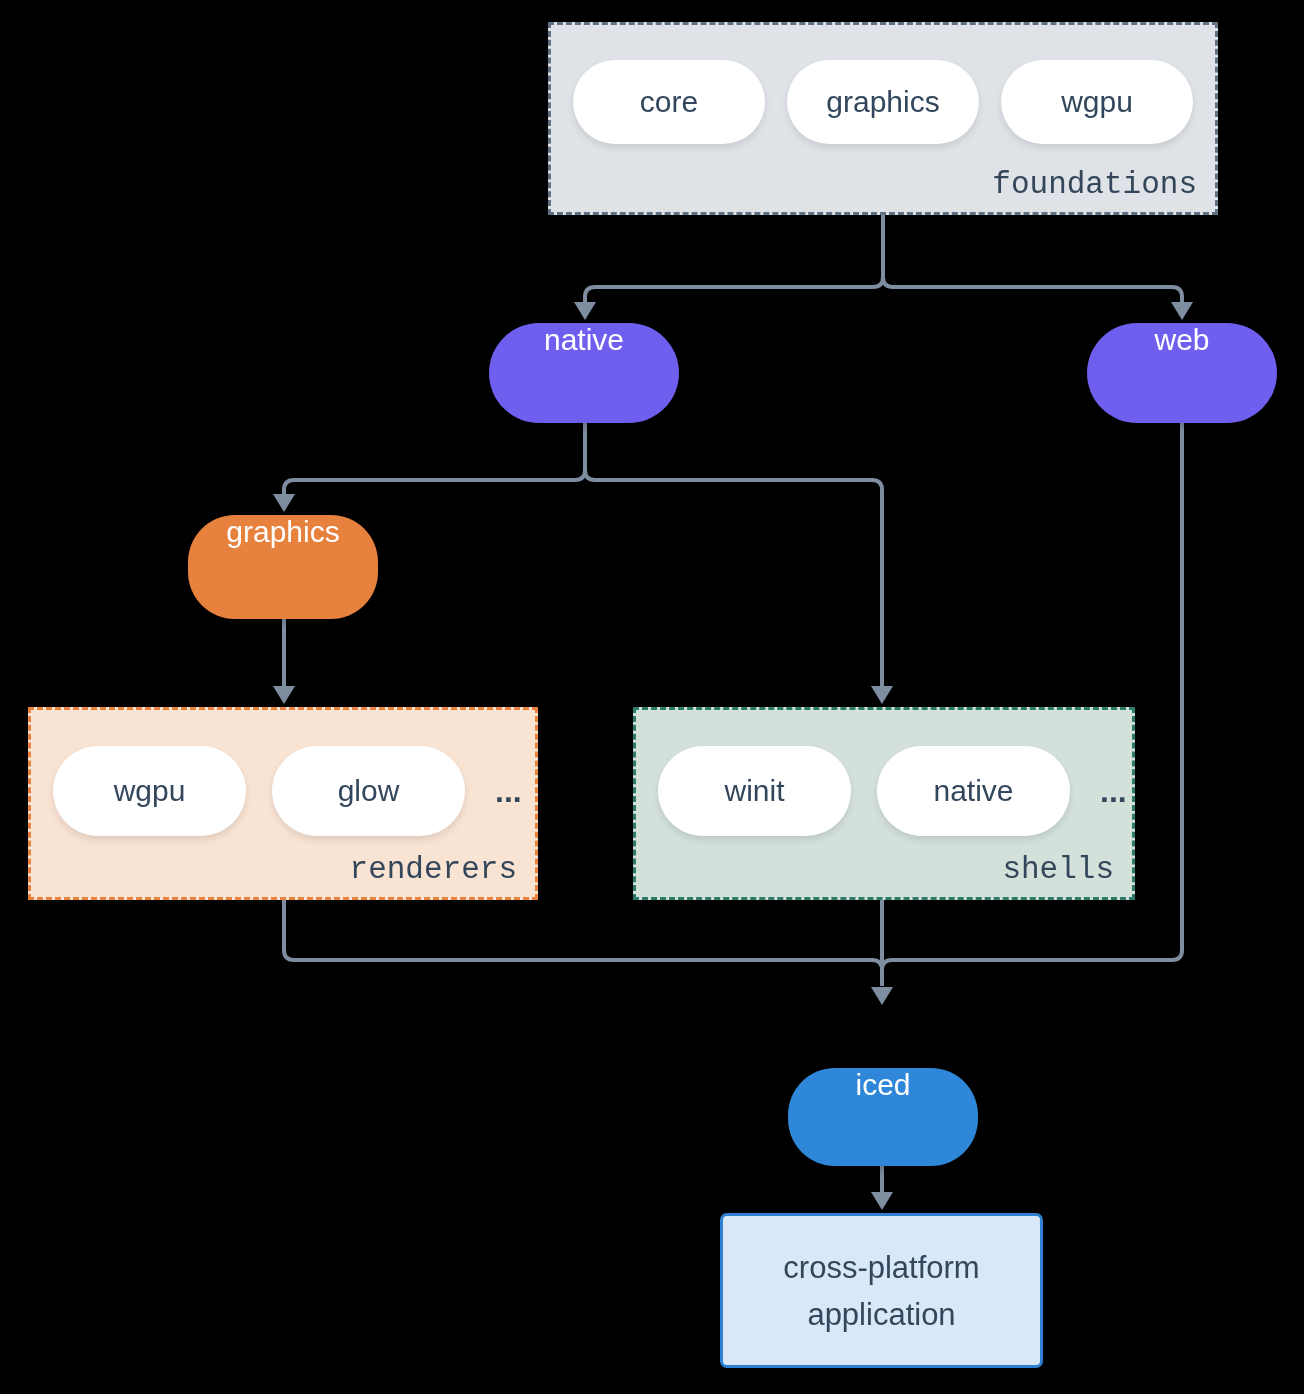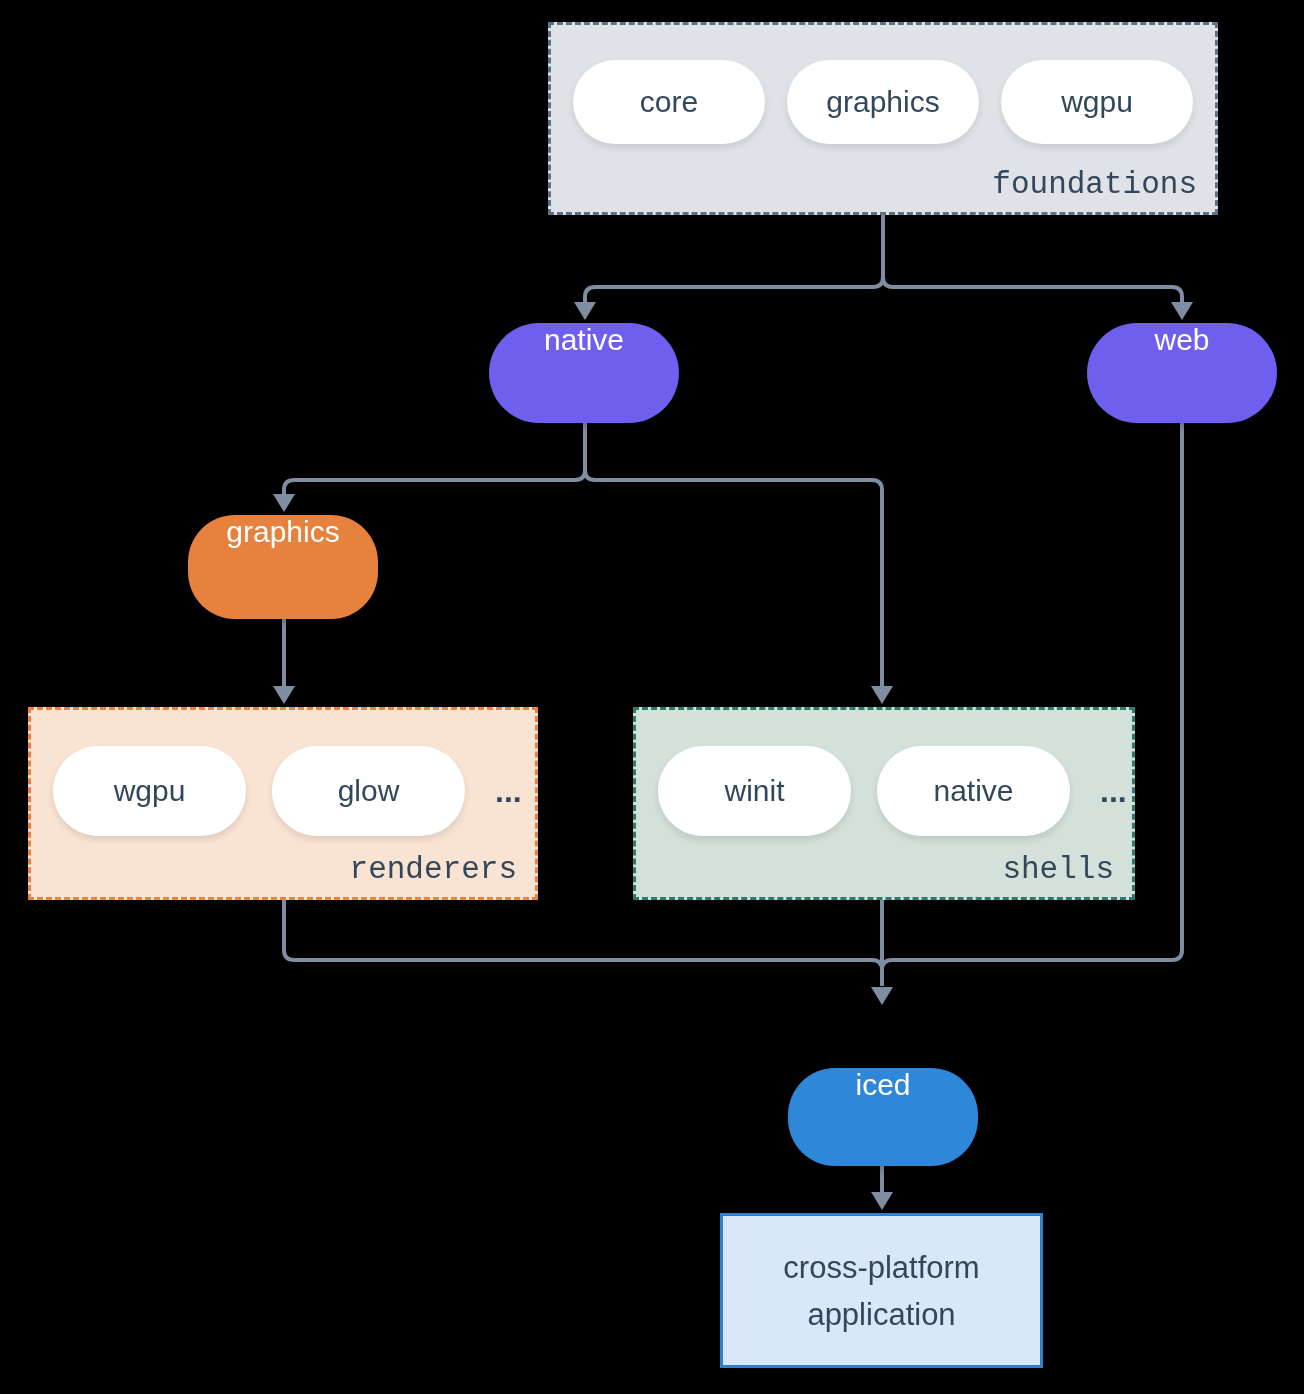--- a/index.html
+++ b/index.html
@@ -115,21 +115,21 @@
   #node-native{left:489px;top:323px;width:190px;height:100px;border-radius:50px;background:var(--purple);}
   #node-web{left:1087px;top:323px;width:190px;height:100px;border-radius:50px;background:var(--purple);}
   #node-graphics{left:188px;top:515px;width:190px;height:104px;border-radius:47px;background:var(--orange);}
   #node-iced{left:788px;top:1068px;width:190px;height:98px;border-radius:47px;background:var(--blue);}
   #app-box{
     position:absolute;
     left:720px;top:1213px;width:323px;height:155px;
     box-sizing:border-box;
     background:var(--app-bg);
     border:3px solid var(--app-border);
-    border-radius:0;
+    border-radius:7px;
     display:flex;
     align-items:center;
     justify-content:center;
     text-align:center;
     color:var(--pill-text);
     font-size:31px;
     line-height:47px;
     padding:0 28px;
   }
   #foundations-box .pill-row{justify-content:space-between;gap:0;padding:0 22px;top:35px;}

